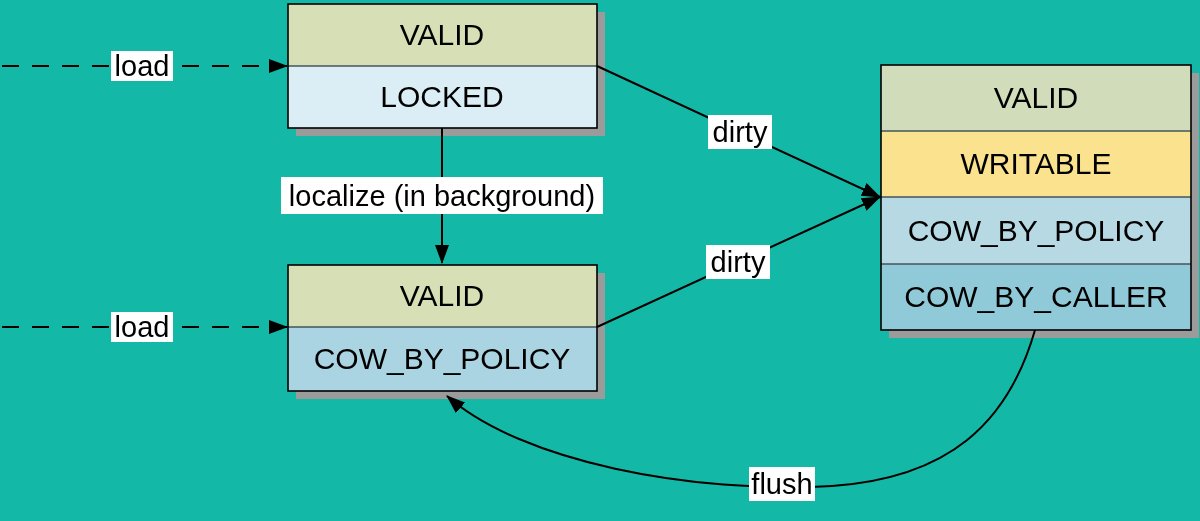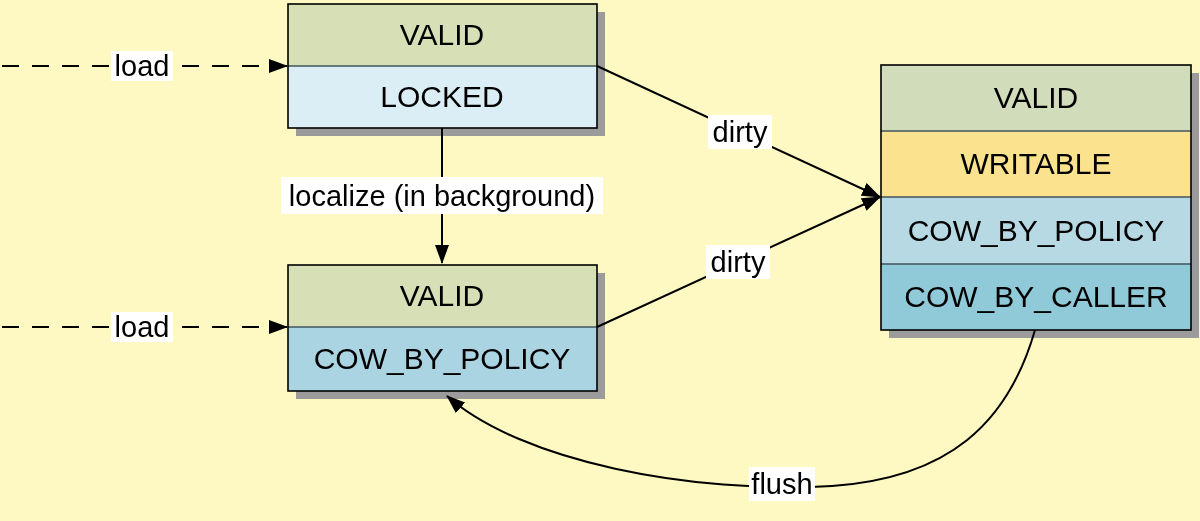--- a/index.html
+++ b/index.html
@@ -1,20 +1,20 @@
 <!DOCTYPE html>
 <html><head>
 <meta charset="utf-8">
 <style>
   html, body { margin: 0; padding: 0; background: #ffffff; }
   .stage {
     position: relative;
     width: 1200px;
     height: 521px;
-    background: #fef9c3;
+    background: #14b8a6;
     overflow: hidden;
   }
   svg { display: block; }
   svg text {
     font-family: "Liberation Sans", sans-serif;
     fill: #000000;
   }
   .row-label  { font-size: 30px; }
   .edge-label { font-size: 29px; }
   .edge {

